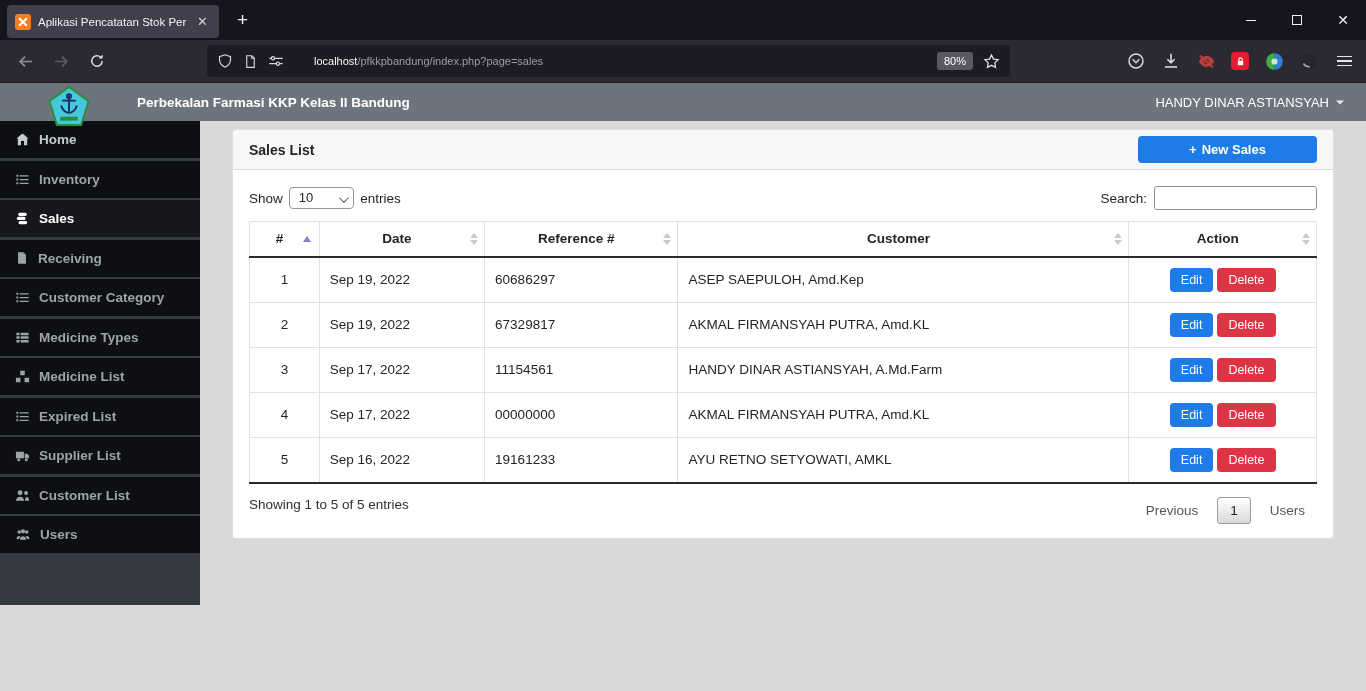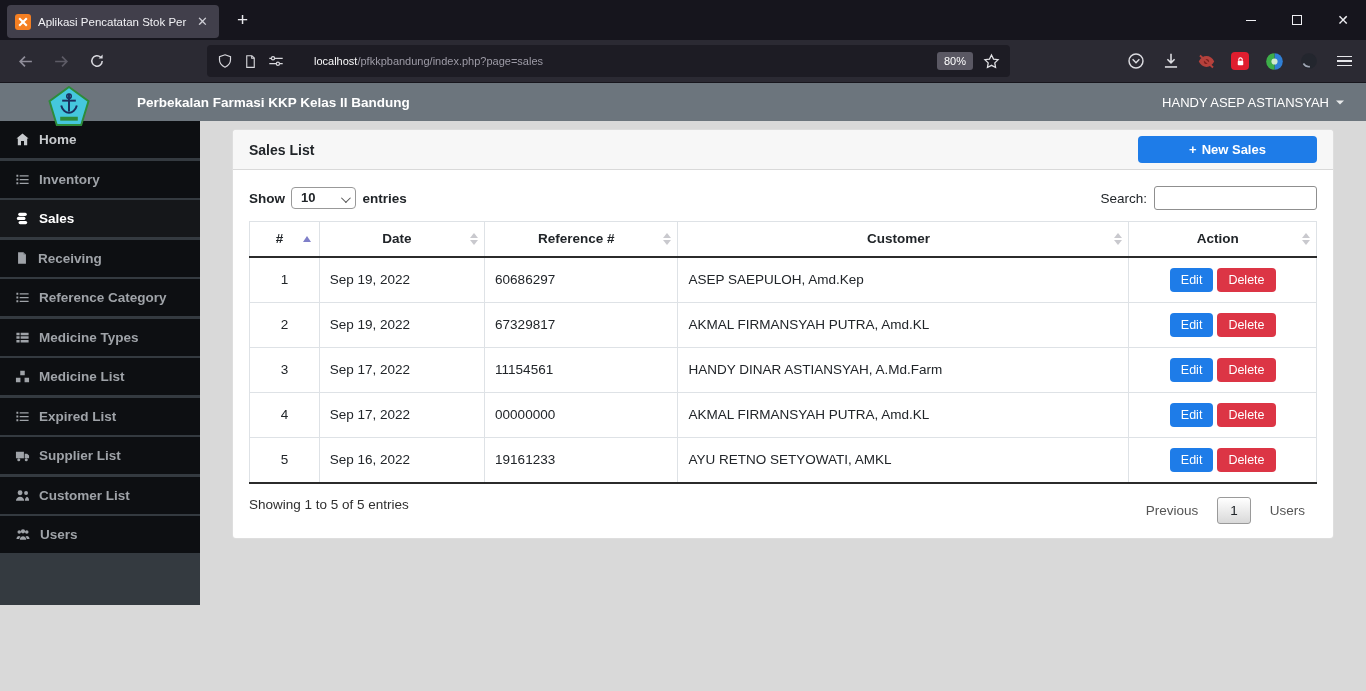--- a/index.html
+++ b/index.html
@@ -61,21 +61,21 @@
   .card-header { height:40px; background:#f7f7f7; border-bottom:1px solid rgba(0,0,0,.12);
                  border-radius:4px 4px 0 0; display:flex; align-items:center; justify-content:space-between; padding:0 16px; }
   .card-title { font-size:14px; font-weight:bold; color:#212529; }
   .btn-new { width:179px; height:27px; background:#1e7ce8; color:#fff; border:none; border-radius:4px;
              font-size:13px; font-weight:600; display:flex; align-items:center; justify-content:center; gap:5px;
              font-family:"Liberation Sans", sans-serif; cursor:pointer; }
   .card-body { padding:16px 16px 14px; }
 
   .controls-row { display:flex; justify-content:space-between; align-items:center; margin-bottom:11px;
                   font-size:13.5px; color:#212529; }
-  .show-group { display:flex; align-items:center; gap:6px;font-weight:bold; }
+  .show-group { display:flex; align-items:center; gap:6px; }
   .fake-select { position:relative; border:1px solid #999; border-radius:4px; background:#fff;
                  padding:2px 40px 3px 9px; font-size:13px; color:#212529; cursor:pointer; }
   .fake-select::after { content:""; position:absolute; right:7px; top:8px; width:6px; height:6px;
                         border-right:1.4px solid #555; border-bottom:1.4px solid #555; transform:rotate(45deg) translateY(-2px); }
   .search-group { display:flex; align-items:center; gap:7px; }
   .search-input { width:163px; height:24px; border:1px solid #8f8f8f; border-radius:3px; padding:2px 7px;
                   font-size:13px; font-family:"Liberation Sans", sans-serif; background:#fff; }
 
   table.data { width:100%; border-collapse:collapse; }
   table.data th { border:1px solid #dee2e6; border-bottom:2px solid #2b2b2b; padding:7px 18px 7px 8px;
@@ -218,21 +218,21 @@
     <svg class="brand-logo" width="44" height="41" viewBox="0 0 44 42">
       <polygon points="22,1 42,15.5 34.5,40 9.5,40 2,15.5" fill="#45c7dd" stroke="#2e8b3a" stroke-width="2"></polygon>
       <path d="M22 8v18" stroke="#1b2f5e" stroke-width="2"></path>
       <circle cx="22" cy="10.5" r="2.3" fill="none" stroke="#1b2f5e" stroke-width="1.6"></circle>
       <path d="M15 15h14" stroke="#1b2f5e" stroke-width="2"></path>
       <path d="M14 20c1.2 5 5 7.5 8 7.5s6.8-2.5 8-7.5" fill="none" stroke="#1b2f5e" stroke-width="2"></path>
       <rect x="13" y="31.5" width="18" height="4" fill="#2e8b3a"></rect>
     </svg>
     <div class="app-title">Perbekalan Farmasi KKP Kelas II Bandung</div>
     <div class="user-menu">
-      <span>HANDY ASEP ASTIANSYAH</span>
+      <span>HANDY DINAR ASTIANSYAH</span>
       <span class="caret-down"></span>
     </div>
   </div>
 
   <div class="body-row">
 
     <div class="sidebar">
       <div class="side-item bright">
         <svg width="15" height="15" viewBox="0 0 16 16" fill="currentColor">
             <path d="M8 1.5 14.5 7H13v7H9.6V9.5H6.4V14H3V7H1.5Z"></path>
@@ -257,21 +257,21 @@
         <svg width="14" height="14" viewBox="0 0 16 16" fill="currentColor">
             <path d="M3.5 1.3h6.2l2.8 2.8v10.6H3.5z"></path>
             <path d="M9.7 1.3v2.8h2.8" fill="#343a40" opacity=".45"></path>
           </svg>
         <span>Receiving</span>
       </div>
       <div class="side-item">
         <svg width="15" height="15" viewBox="0 0 16 16" fill="currentColor">
             <path d="M1.5 3h2v2h-2zM5 3.4h9.5v1.3H5zM1.5 7h2v2h-2zM5 7.4h9.5v1.3H5zM1.5 11h2v2h-2zM5 11.4h9.5v1.3H5z"></path>
           </svg>
-        <span>Reference Category</span>
+        <span>Customer Category</span>
       </div>
       <div class="side-item">
         <svg width="15" height="15" viewBox="0 0 16 16" fill="currentColor">
             <path d="M1.5 2.8h3.4v2.7H1.5zM6 2.8h8.5v2.7H6zM1.5 6.7h3.4v2.7H1.5zM6 6.7h8.5v2.7H6zM1.5 10.6h3.4v2.7H1.5zM6 10.6h8.5v2.7H6z"></path>
           </svg>
         <span>Medicine Types</span>
       </div>
       <div class="side-item">
         <svg width="15" height="15" viewBox="0 0 16 16" fill="currentColor">
             <path d="M5.6 1.8h4.8v4.8H5.6zM1 9.2h4.8V14H1zM10.2 9.2H15V14h-4.8z"></path>

